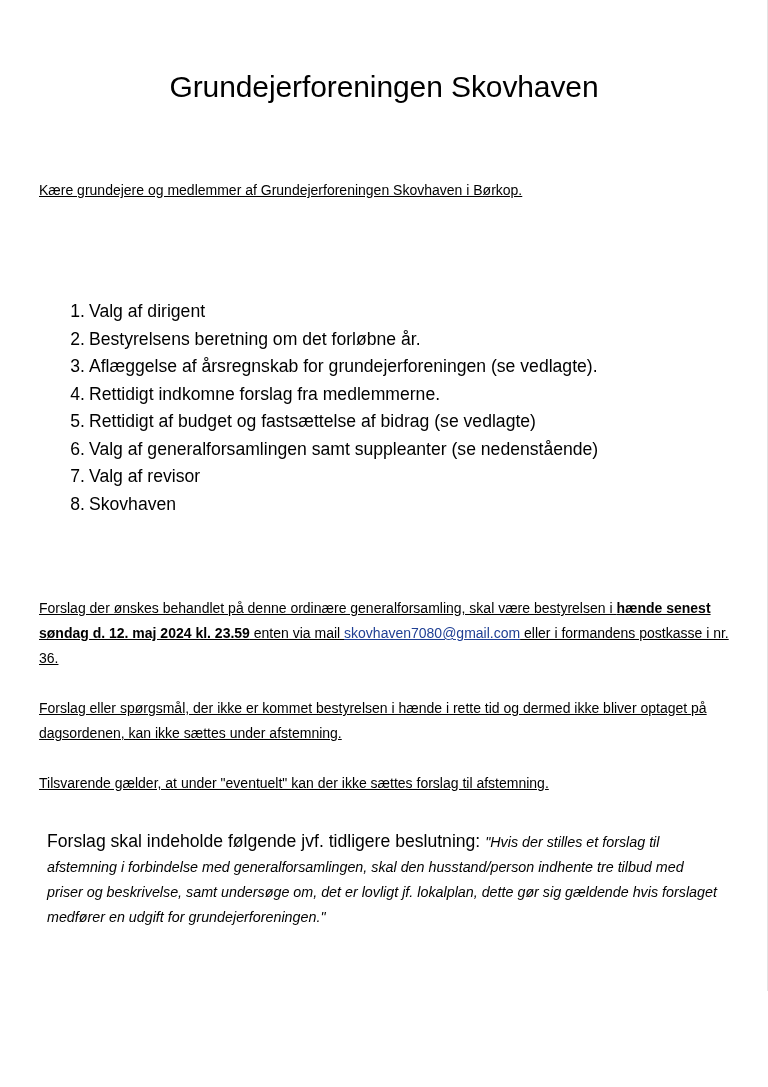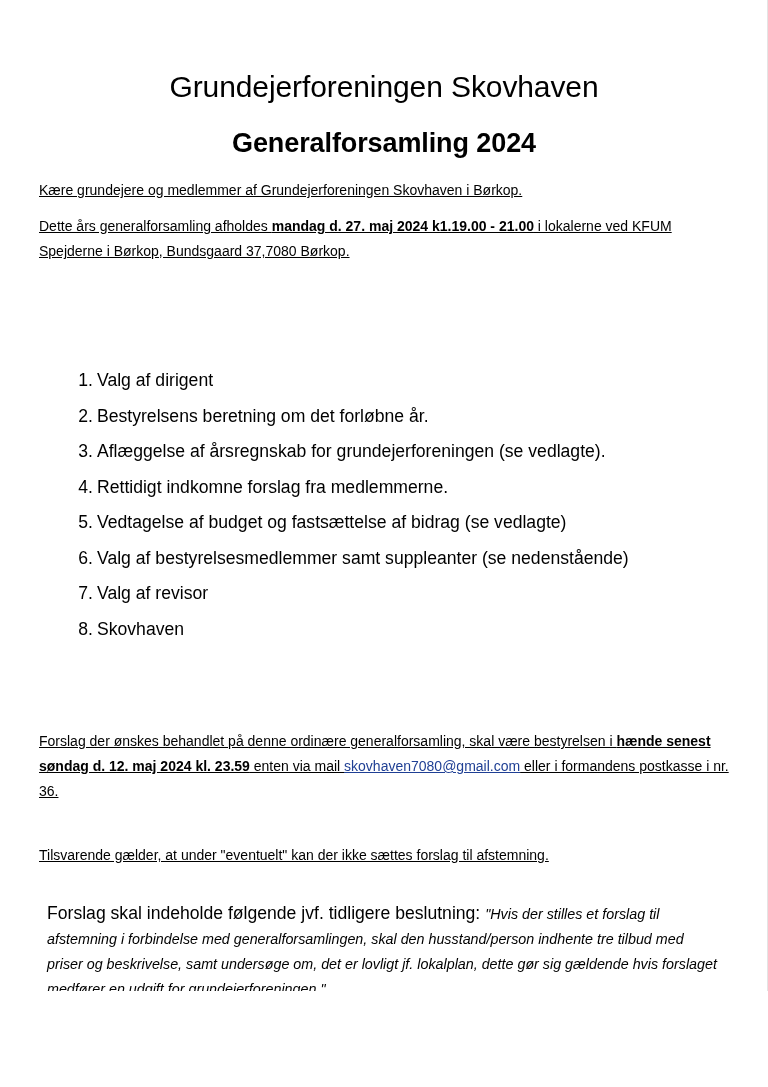--- a/index.html
+++ b/index.html
@@ -75,21 +75,21 @@
     padding: 0 0 0 0;
     list-style: none;
     counter-reset: agenda;
   }
   ol.agenda li {
     counter-increment: agenda;
     position: relative;
     padding-left: 46px;
     font-size: 17.6px;
     line-height: 23.5px;
-    margin: 12px;
+    margin: 4px;
   }
   ol.agenda li::before {
     content: counter(agenda) ".";
     position: absolute;
     left: 24px;
     width: 18px;
     text-align: right;
     font-size: 17.6px;
   }
 
@@ -104,61 +104,58 @@
     font-size: 17.6px;
     line-height: 24.5px;
   }
 </style>
 </head>
 <body>
 
 <div class="page">
 
   <h1 class="doc-title">Grundejerforeningen Skovhaven</h1>
-  <h2 class="doc-subtitle">Generalforsamling 2024</h2>
 
   <div class="body-area">
 
     <p class="para">
       <span>Kære grundejere og medlemmer af Grundejerforeningen Skovhaven i Børkop.</span>
     </p>
 
-    <p class="para">
-      <span>Dette års generalforsamling afholdes </span><b>mandag d. 27. maj 2024 k1.19.00 - 21.00</b><span> i lokalerne ved KFUM Spejderne i Børkop, Bundsgaard 37,7080 Børkop.</span>
-    </p>
 
 
     <div class="gap-lg"></div>
 
 
     <div class="gap-lg"></div>
 
 
     <div class="gap-sm"></div>
 
     <ol class="agenda">
       <li>Valg af dirigent</li>
       <li>Bestyrelsens beretning om det forløbne år.</li>
       <li>Aflæggelse af årsregnskab for grundejerforeningen (se vedlagte).</li>
       <li>Rettidigt indkomne forslag fra medlemmerne.</li>
-      <li>Vedtagelse af budget og fastsættelse af bidrag (se vedlagte)</li>
-      <li>Valg af bestyrelsesmedlemmer samt suppleanter (se nedenstående)</li>
+      <li>Rettidigt af budget og fastsættelse af bidrag (se vedlagte)</li>
+      <li>Valg af generalforsamlingen samt suppleanter (se nedenstående)</li>
       <li>Valg af revisor</li>
       <li>Skovhaven</li>
     </ol>
 
     <div class="gap-xl"></div>
     <div class="gap-md"></div>
 
     <p class="para">
       <span>Forslag der ønskes behandlet på denne ordinære generalforsamling, skal være bestyrelsen i </span><b>hænde senest søndag d. 12. maj 2024 kl. 23.59</b><span> enten via mail </span><a class="maillink" href="#">skovhaven7080@gmail.com</a><span> eller i formandens postkasse i nr. 36.</span>
     </p>
 
     <div class="gap-sm"></div>
 
+    <p class="para">Forslag eller spørgsmål, der ikke er kommet bestyrelsen i hænde i rette tid og dermed ikke bliver optaget på dagsordenen, kan ikke sættes under afstemning.</p>
 
     <div class="gap-sm"></div>
 
     <p class="para">Tilsvarende gælder, at under "eventuelt" kan der ikke sættes forslag til afstemning.</p>
 
     <div class="gap-sm"></div>
 
     <p class="quote-para">
       <span>Forslag skal indeholde følgende jvf. tidligere beslutning: </span><span class="quote-italic">"Hvis der stilles et forslag til afstemning i forbindelse med generalforsamlingen, skal den husstand/person indhente tre tilbud med priser og beskrivelse, samt undersøge om, det er lovligt jf. lokalplan, dette gør sig gældende hvis forslaget medfører en udgift for grundejerforeningen."</span>
     </p>

